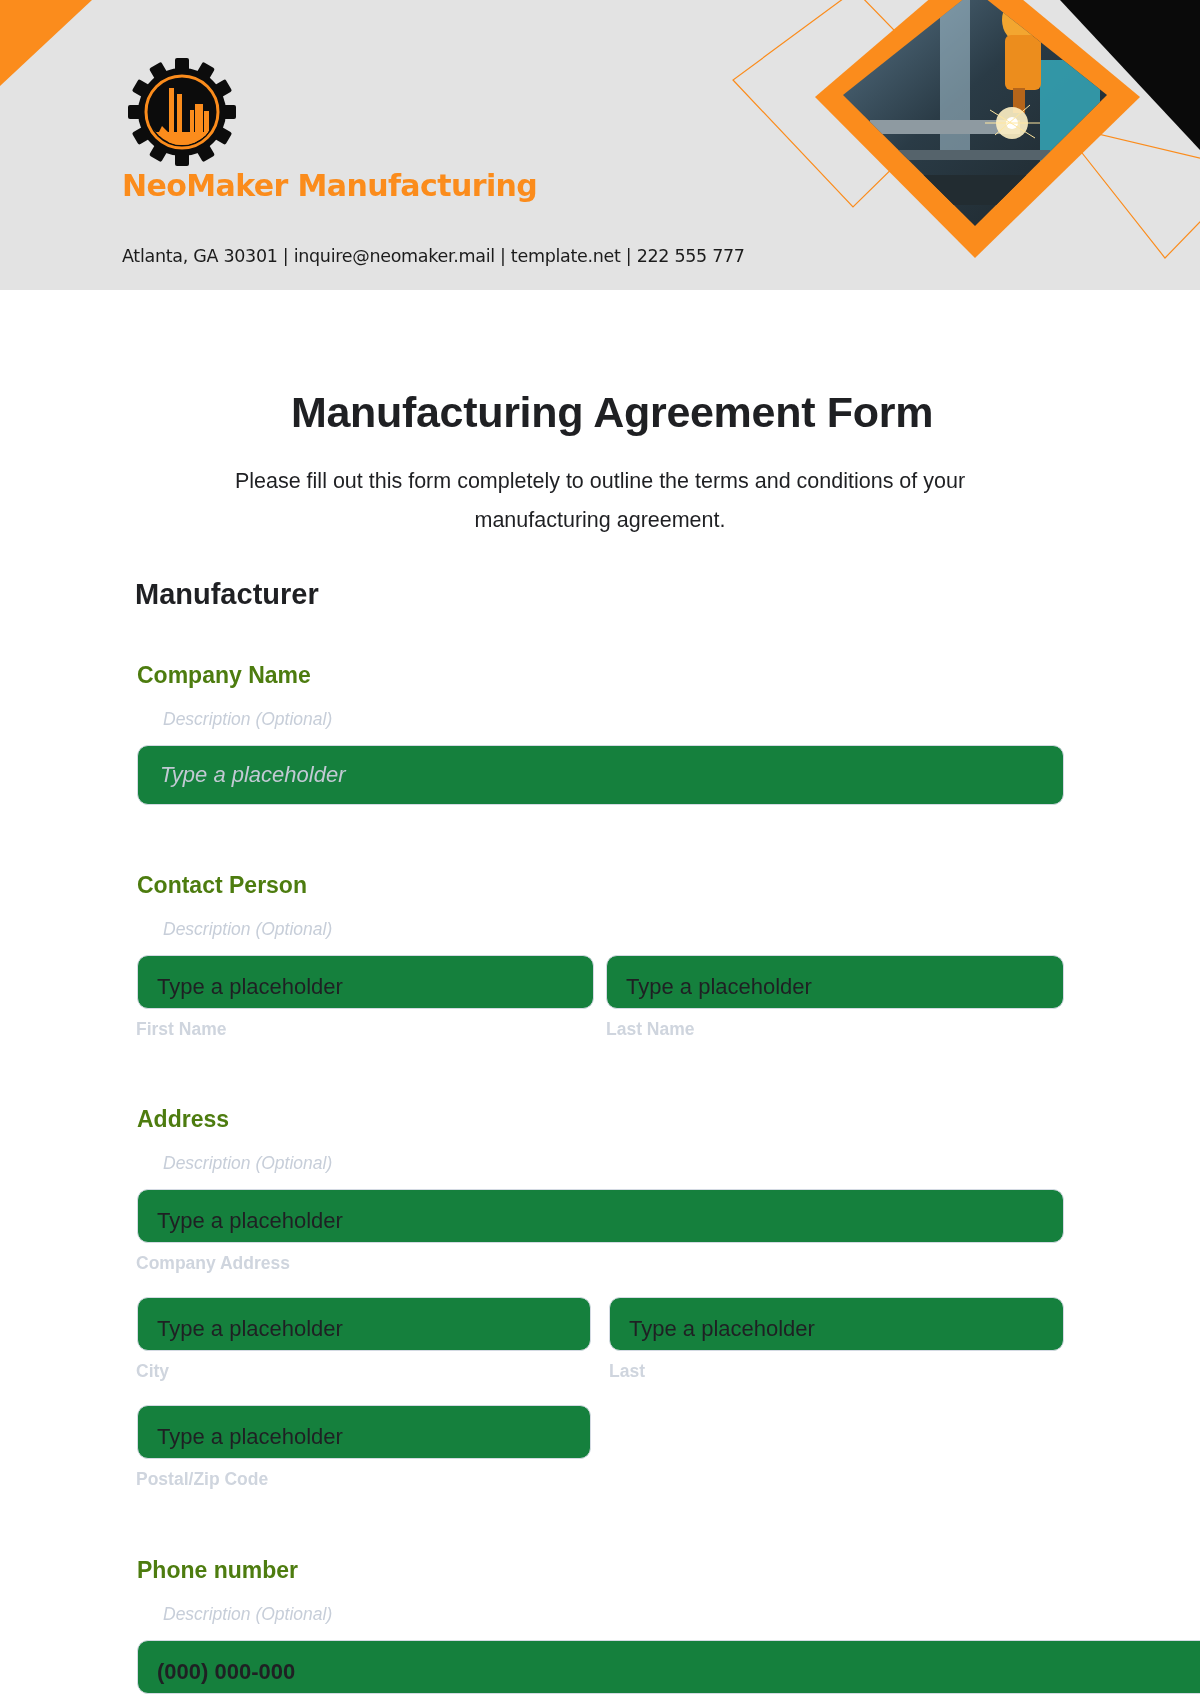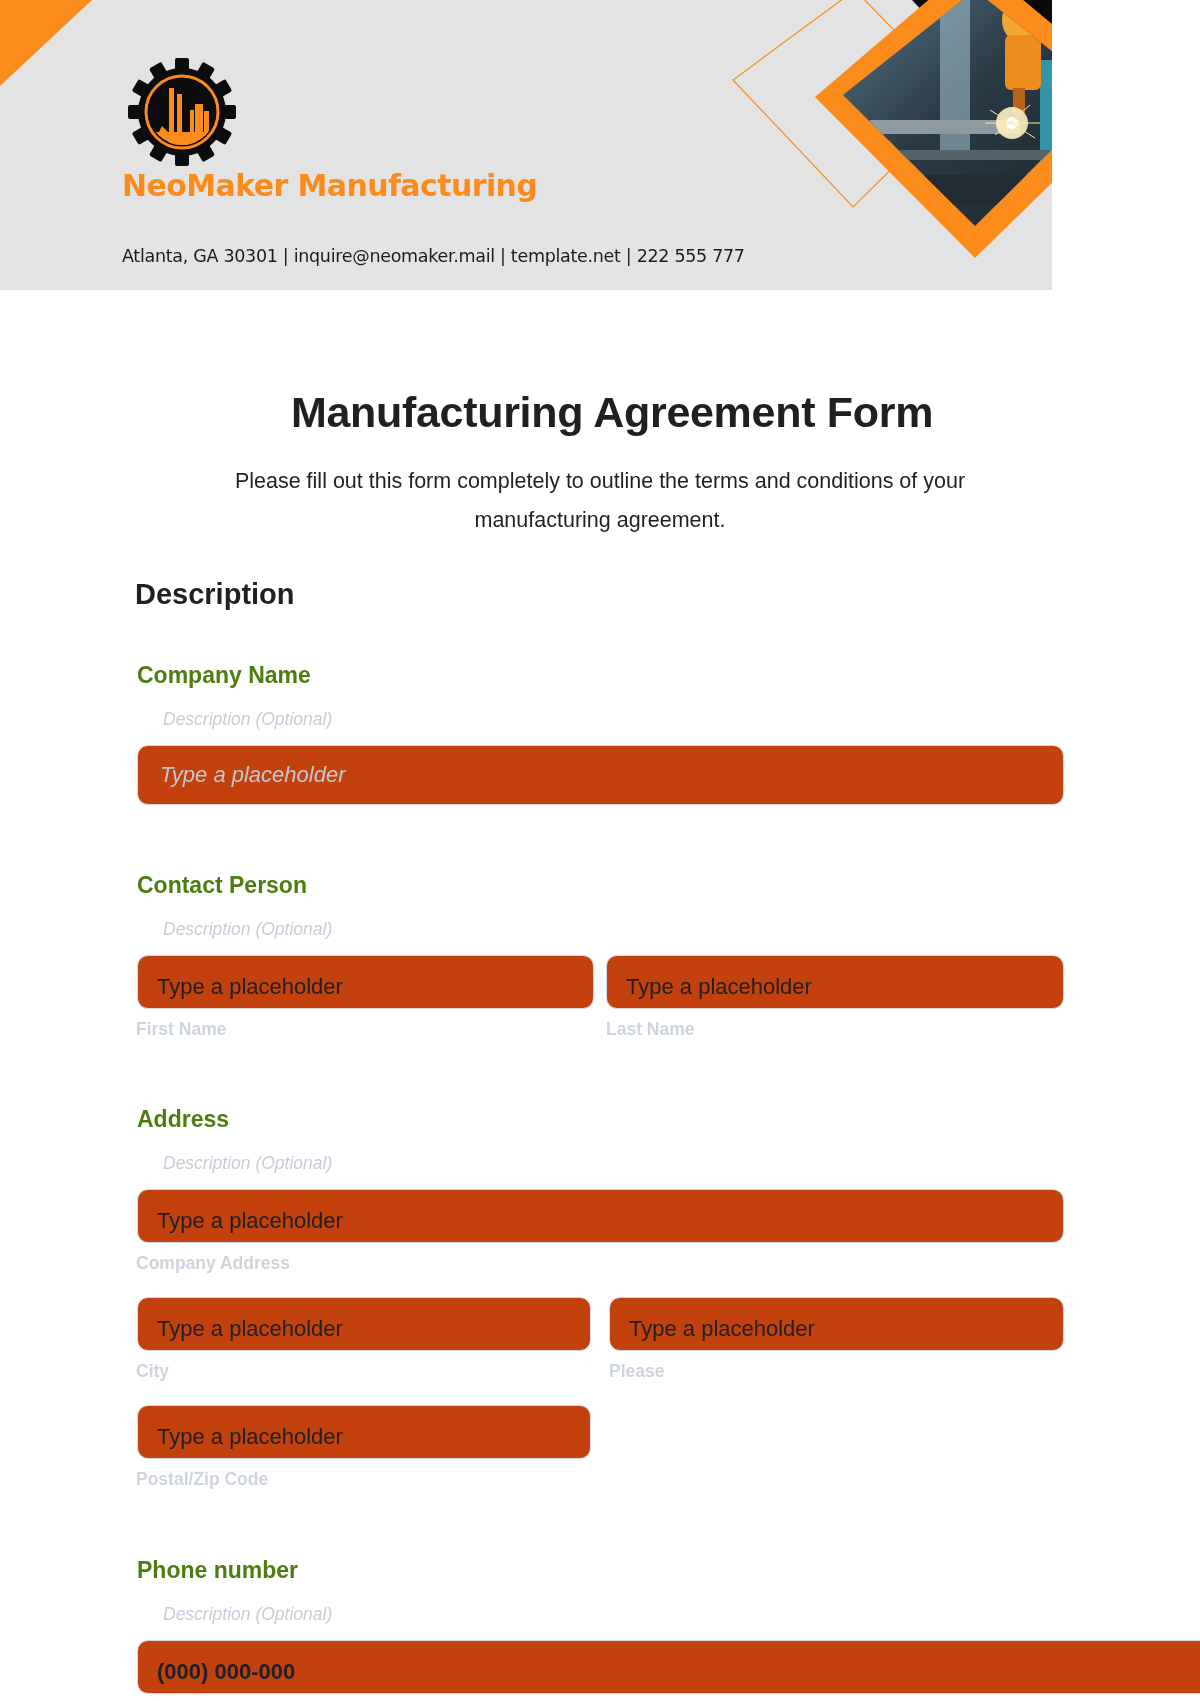--- a/index.html
+++ b/index.html
@@ -1,21 +1,21 @@
 <!DOCTYPE html>
 <html><head>
   <meta charset="utf-8">
   <style>
     * { box-sizing: border-box; margin: 0; padding: 0; }
     html, body { width: 1200px; height: 1701px; background: #ffffff; overflow: hidden; }
     body { position: relative; font-family: "Liberation Sans", "DejaVu Sans", sans-serif; color: #1f2023; }
 
     
     .header {
-      position: absolute; left: 0; top: 0; width: 1052px; height: 290px;
+      position: absolute; left: 0; top: 0; width: 1200px; height: 290px;
       background: #e3e3e3; overflow: hidden;
     }
     .corner-orange {
       position: absolute; left: 0; top: 0; width: 0; height: 0;
       border-top: 86px solid #fb8c1c; border-right: 92px solid transparent;
     }
     .corner-black {
       position: absolute; right: 0; top: 0; width: 0; height: 0;
       border-top: 150px solid #0a0a0a; border-left: 140px solid transparent;
     }
@@ -49,21 +49,21 @@
     }
     .field-label {
       position: absolute; left: 137px;
       font-size: 23px; font-weight: bold; color: #4d7c0f;
     }
     .field-desc {
       position: absolute; left: 139px;
       font-size: 17.5px; font-style: italic; color: #c7ced9; margin-left: 24px;
     }
     .input {
-      position: absolute; background: #c2410c;
+      position: absolute; background: #15803d;
       border: 1.5px solid #d4dae3; border-radius: 11px;
       font-size: 22px; color: #1f2023;
       display: flex; align-items: flex-end; padding: 0 0 8px 19px;
     }
     .input.large { align-items: center; padding: 0 0 0 22px; }
     .input .ph-italic { font-style: italic; color: #c2c9d4; }
     .sub-label {
       position: absolute; font-size: 17.5px; font-weight: bold; color: #cfd5de;
     }
   </style>
@@ -146,21 +146,21 @@
     </g>
   </svg>
 
   <div class="company-name">NeoMaker Manufacturing</div>
   <div class="company-info">Atlanta, GA 30301 | inquire@neomaker.mail | template.net | 222 555 777</div>
 </div>
 
 <h1 class="form-title">Manufacturing Agreement Form</h1>
 <p class="form-intro">Please fill out this form completely to outline the terms and conditions of your manufacturing agreement.</p>
 
-<h2 class="section-title">Description</h2>
+<h2 class="section-title">Manufacturer</h2>
 
 <div class="field-label" style="top:662px;">Company Name</div>
 <div class="field-desc" style="top:709px;">Description (Optional)</div>
 <div class="input large" style="left:137px; top:745px; width:927px; height:60px;">
   <span class="ph-italic">Type a placeholder</span>
 </div>
 
 <div class="field-label" style="top:872px;text-align:right;">Contact Person</div>
 <div class="field-desc" style="top:919px;">Description (Optional)</div>
 <div class="input" style="left:137px; top:955px; width:457px; height:54px;">
@@ -179,21 +179,21 @@
 </div>
 <div class="sub-label" style="left:136px; top:1253px;">Company Address</div>
 
 <div class="input" style="left:137px; top:1297px; width:454px; height:54px;">
   <span>Type a placeholder</span>
 </div>
 <div class="sub-label" style="left:136px; top:1361px;">City</div>
 <div class="input" style="left:609px; top:1297px; width:455px; height:54px;">
   <span>Type a placeholder</span>
 </div>
-<div class="sub-label" style="left:609px; top:1361px;">Please</div>
+<div class="sub-label" style="left:609px; top:1361px;">Last</div>
 
 <div class="input" style="left:137px; top:1405px; width:454px; height:54px;">
   <span>Type a placeholder</span>
 </div>
 <div class="sub-label" style="left:136px; top:1469px;">Postal/Zip Code</div>
 
 <div class="field-label" style="top:1557px;">Phone number</div>
 <div class="field-desc" style="top:1604px;">Description (Optional)</div>
 <div class="input" style="left:137px; top:1640px; width:1088px; height:54px;font-weight:bold;">
   <span>(000) 000-000</span>

